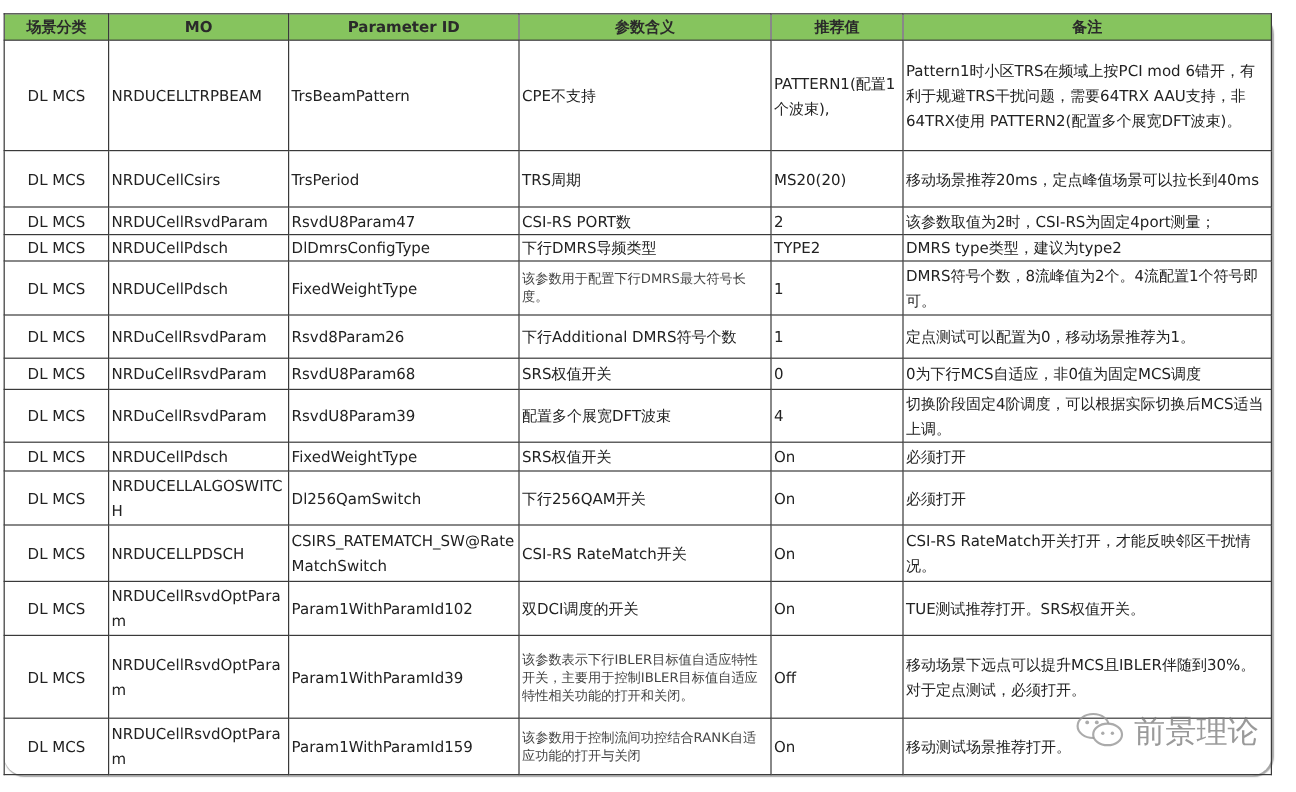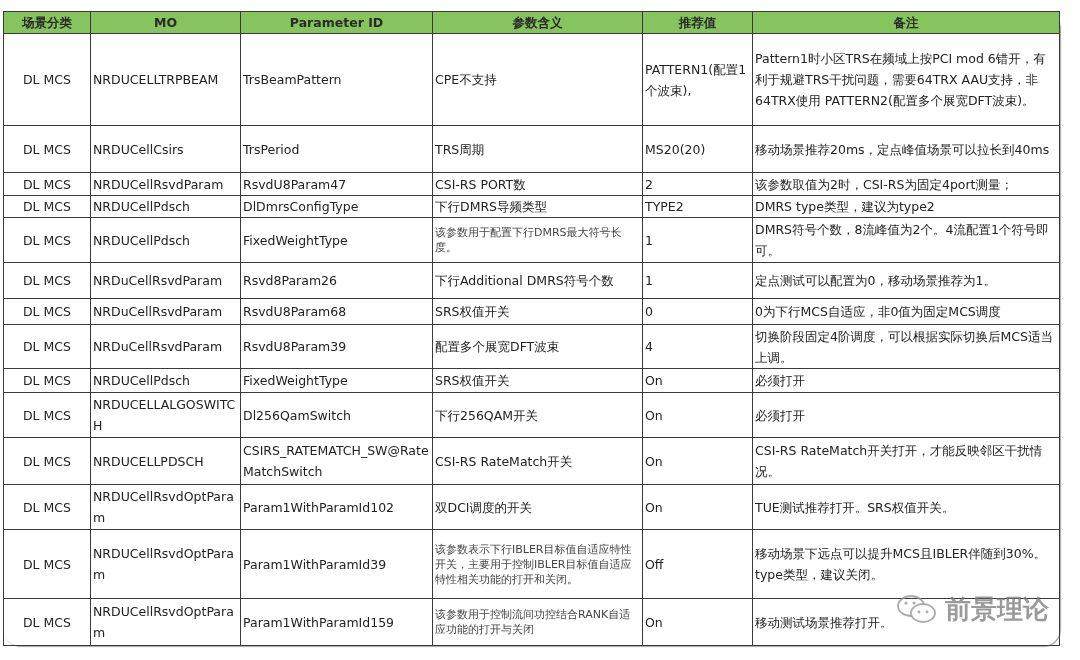--- a/index.html
+++ b/index.html
@@ -19,24 +19,23 @@
   table.params th {
     background: #86c45e; font-weight: bold; font-size: 12.5px;
     color: #2a2a2a; text-align: center; height: 21px;
   }
   td.scene { text-align: center; margin-top: 27px; }
   td.mo, td.pid { word-break: break-all; margin-left: 17px; }
   td.meaning.small { font-size: 11px; line-height: 15px; color: #444; }
   td.note { line-height: 22px; }
   .watermark {
     position: absolute; left: 895px; top: 592px;
-    display: flex; align-items: center; gap: 6px;
+    display: flex; align-items: flex-start; gap: 6px;
     color: rgba(120,120,120,0.75); font-size: 26px;
     pointer-events: none;
-    font-weight: bold;
   }
   .watermark svg { display: block; }
 </style>
 </head>
 <body>
 
 <table class="params">
   <colgroup>
     <col style="width:87px">
     <col style="width:150px">
@@ -151,21 +150,21 @@
         <td class="meaning">双DCI调度的开关</td>
         <td class="value">On</td>
         <td class="note">TUE测试推荐打开。SRS权值开关。</td>
       </tr>
       <tr style="height: 69px;">
         <td class="scene">DL MCS</td>
         <td class="mo">NRDUCellRsvdOptParam</td>
         <td class="pid">Param1WithParamId39</td>
         <td class="meaning small">该参数表示下行IBLER目标值自适应特性开关，主要用于控制IBLER目标值自适应特性相关功能的打开和关闭。</td>
         <td class="value">Off</td>
-        <td class="note">移动场景下远点可以提升MCS且IBLER伴随到30%。type类型，建议关闭。</td>
+        <td class="note">移动场景下远点可以提升MCS且IBLER伴随到30%。对于定点测试，必须打开。</td>
       </tr>
       <tr style="height: 47px;">
         <td class="scene">DL MCS</td>
         <td class="mo">NRDUCellRsvdOptParam</td>
         <td class="pid">Param1WithParamId159</td>
         <td class="meaning small">该参数用于控制流间功控结合RANK自适应功能的打开与关闭</td>
         <td class="value">On</td>
         <td class="note">移动测试场景推荐打开。</td>
       </tr>
     </tbody>

